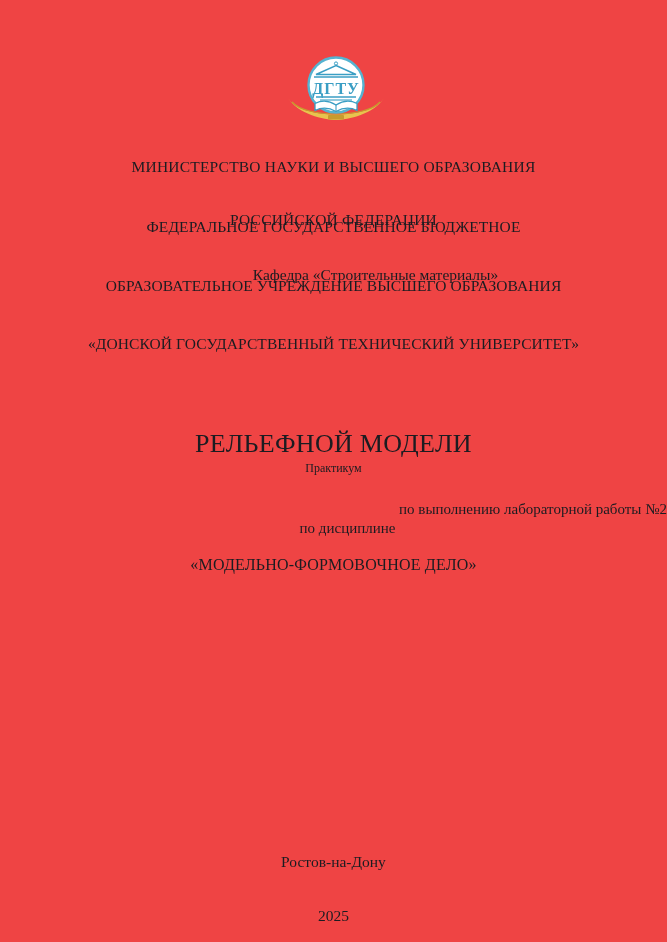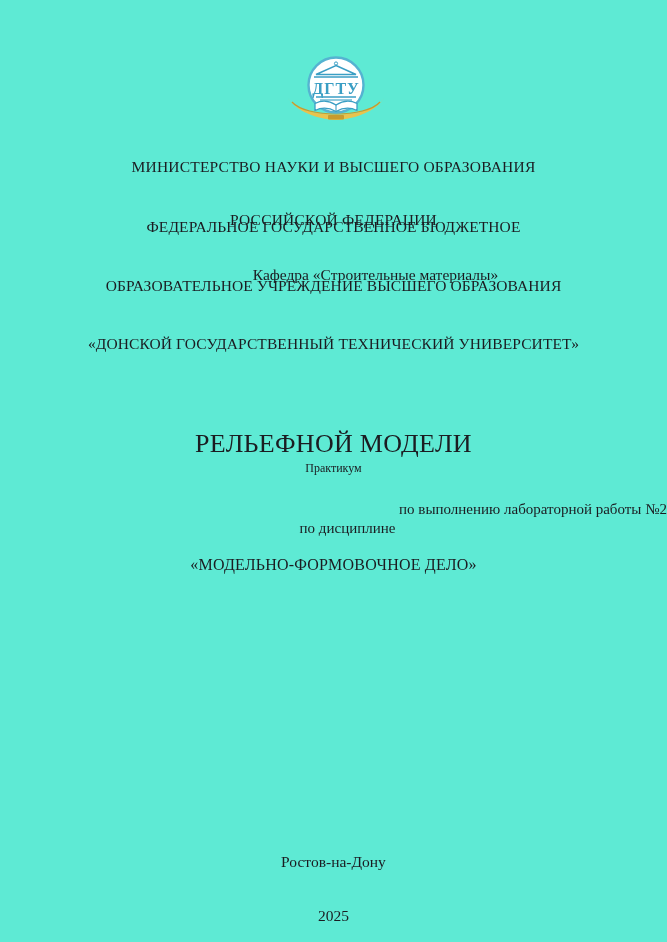--- a/index.html
+++ b/index.html
@@ -4,21 +4,21 @@
 <style>
   html, body {
     margin: 0;
     padding: 0;
     background: #ffffff;
   }
   .page {
     position: relative;
     width: 667px;
     height: 942px;
-    background: #5eead4;
+    background: #ef4444;
     overflow: hidden;
     font-family: "Liberation Serif", "DejaVu Serif", serif;
     color: #1b1c21;
   }
   .abs {
     position: absolute;
     left: 0;
     width: 100%;
     text-align: center;
     white-space: pre-wrap;

